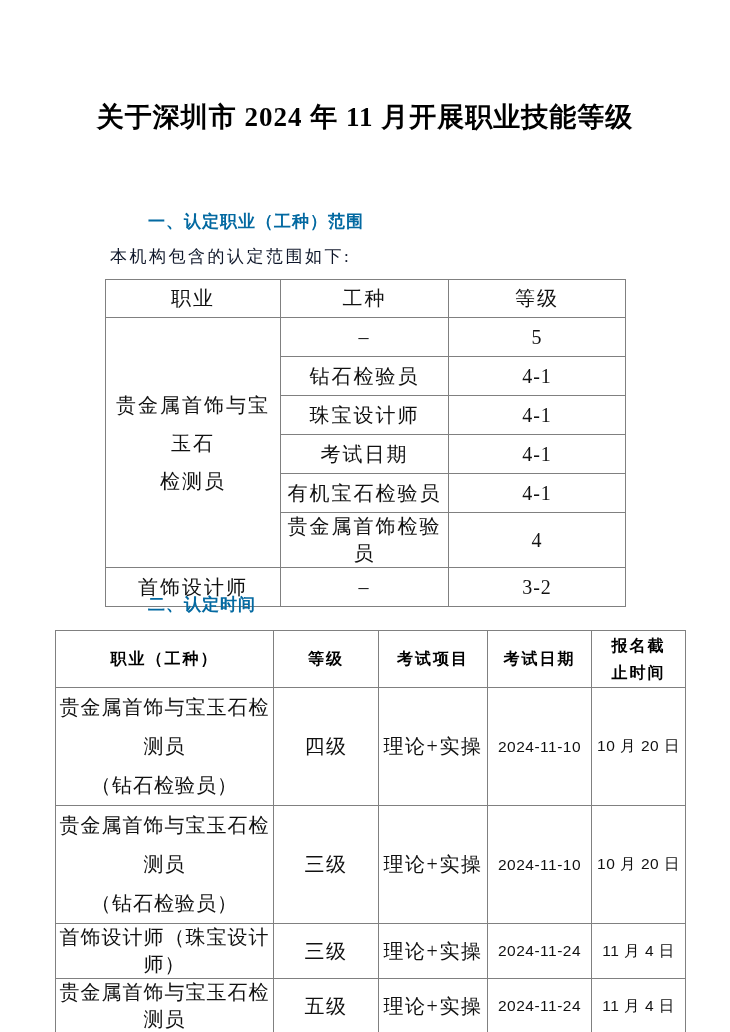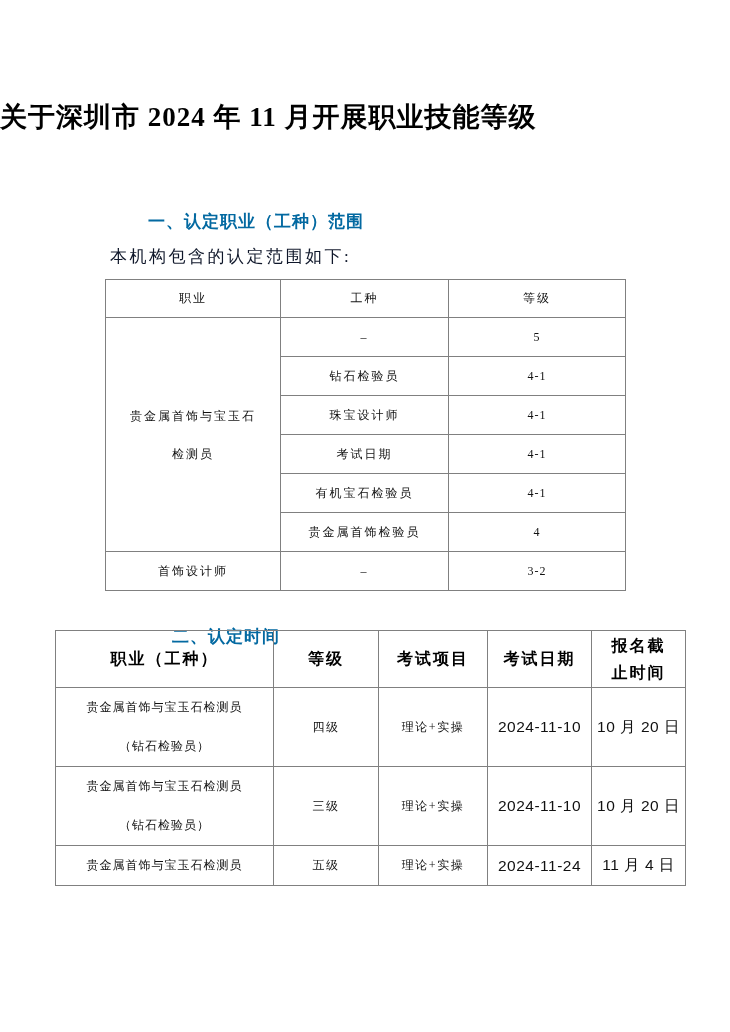--- a/index.html
+++ b/index.html
@@ -7,63 +7,63 @@
     width: 730px; height: 1032px;
     background: #ffffff;
     color: #111111;
     font-family: "Liberation Serif", "DejaVu Serif", serif;
     overflow: hidden;
   }
   .page { position: relative; width: 730px; height: 1032px; background: #ffffff; }
 
   .title-line {
     position: absolute; left: 0; width: 730px;
-    text-align: left;
+    text-align: center;
     font-family: "Liberation Serif", "DejaVu Serif", serif;
     font-weight: bold;
     font-size: 27px;
     line-height: 36px;
     letter-spacing: 1px;
     color: #000000;
   }
   .title-l1 { top: 99px; }
   .title-l2 { top: 157px; }
 
   .section-heading {
     position: absolute; left: 148px;
     font-family: "Liberation Sans", "DejaVu Sans", sans-serif;
     font-weight: bold;
     font-size: 17px;
     line-height: 24px;
     color: #0369a1;
     letter-spacing: 1px;
   }
   .heading-1 { top: 210px; }
-  .heading-2 { top: 625px; margin-left: 24px; }
+  .heading-2 { top: 593px; }
 
   .intro-text {
     position: absolute; left: 110px; top: 245px;
     font-size: 17px;
     line-height: 24px;
     letter-spacing: 2.5px;
     color: #0f172a;
   }
 
   table {
     border-collapse: collapse;
     table-layout: fixed;
     position: absolute;
   }
   td, th {
     border: 1px solid #808080;
     text-align: center;
     vertical-align: middle;
     padding: 0 2px;
     font-weight: normal;
-    font-size: 12px;
+    font-size: 20px;
     color: #111111;
     overflow: hidden;
   }
 
   
   .scope-table { left: 105px; top: 279px; width: 520px; }
   .scope-table col.c1 { width: 175px; }
   .scope-table col.c2 { width: 168px; }
   .scope-table col.c3 { width: 177px; }
   .scope-table tr { height: 39px; }
@@ -254,20 +254,37 @@
         </td>
         <td class="date">
           <span>2024-11-10</span>
         </td>
         <td class="deadline">
           <span>10 月 20 日</span>
         </td>
       </tr>
       <tr class="short">
         <td class="occ">
+          <span>首饰设计师（珠宝设计师）</span>
+        </td>
+        <td class="lvl">
+          <span>三级</span>
+        </td>
+        <td class="items">
+          <span>理论+实操</span>
+        </td>
+        <td class="date">
+          <span>2024-11-24</span>
+        </td>
+        <td class="deadline">
+          <span>11 月 4 日</span>
+        </td>
+      </tr>
+      <tr class="short">
+        <td class="occ">
           <span>贵金属首饰与宝玉石检测员</span>
         </td>
         <td class="lvl">
           <span>五级</span>
         </td>
         <td class="items">
           <span>理论+实操</span>
         </td>
         <td class="date">
           <span>2024-11-24</span>

